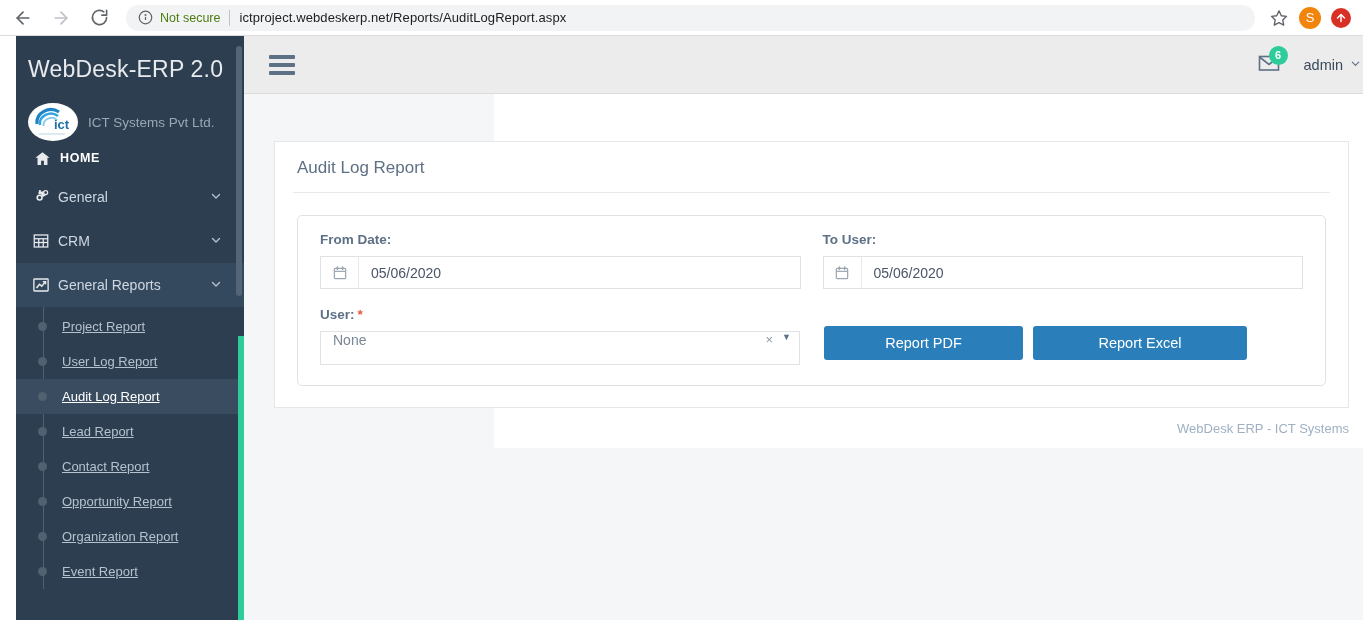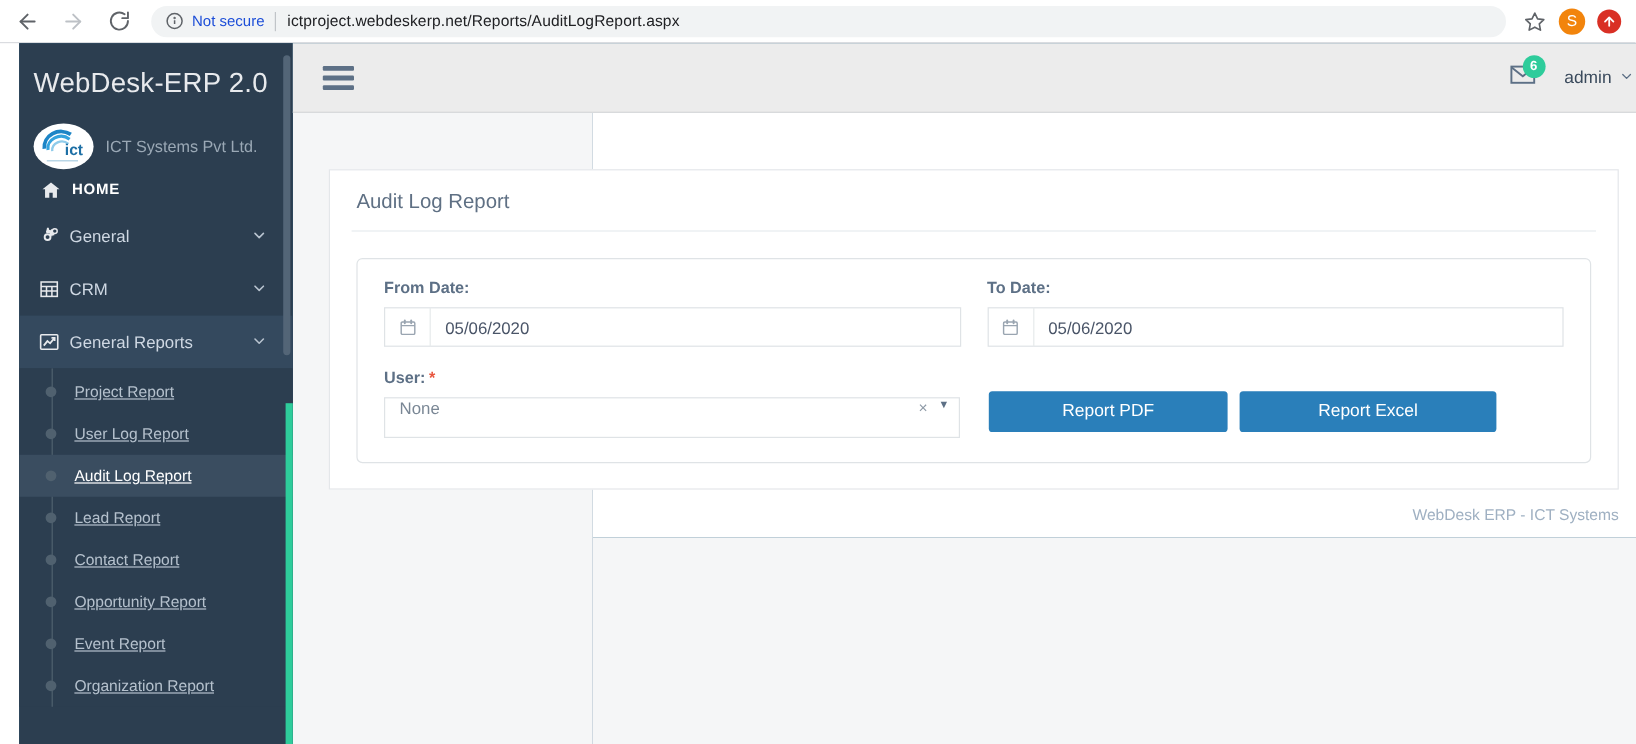--- a/index.html
+++ b/index.html
@@ -24,21 +24,21 @@
   }
   .nav-btn svg { display: block; }
   .nav-btn.disabled { color: #bdc1c6; }
   #omnibox {
     flex: 1; height: 26px; margin: 0 10px 0 12px;
     background: #f1f3f4; border-radius: 13px;
     display: flex; align-items: center; padding: 0 12px;
     font-size: 13px; color: #202124;
   }
   #info-icon { margin-right: 7px; display: flex; align-items: center; color: #5f6368; }
-  #not-secure-text { font-size: 12.5px; color: #1d4ed8; white-space: nowrap; }
+  #not-secure-text { font-size: 12.5px; color: #4d7c0f; white-space: nowrap; }
   #omnibox-divider { width: 1px; height: 16px; background: #c0c4c8; margin: 0 9px; }
   #url-text { font-size: 13px; color: #202124; white-space: nowrap; letter-spacing: .1px; text-align: center; }
   #star-icon { width: 28px; height: 28px; display:flex; align-items:center; justify-content:center; color:#5f6368; margin-right:4px; }
   #profile-avatar {
     width: 22px; height: 22px; border-radius: 50%;
     background: #f2840c; color: #fff; font-size: 13px;
     display: flex; align-items: center; justify-content: center;
     margin: 0 10px 0 2px; font-weight: 400;
   }
   #update-icon {
@@ -359,25 +359,25 @@
       <div class="sub-item">
         <span class="dot"></span>
         <span class="sub-label">Contact Report</span>
       </div>
       <div class="sub-item">
         <span class="dot"></span>
         <span class="sub-label">Opportunity Report</span>
       </div>
       <div class="sub-item">
         <span class="dot"></span>
+        <span class="sub-label">Organization Report</span>
+      </div>
+      <div class="sub-item">
+        <span class="dot"></span>
         <span class="sub-label">Event Report</span>
-      </div>
-      <div class="sub-item">
-        <span class="dot"></span>
-        <span class="sub-label">Organization Report</span>
       </div>
     </div>
 
     <div id="sidebar-scroll-thumb"></div>
   </div>
   <div id="sidebar-accent"></div>
 
   <div id="topbar">
     <div id="hamburger">
       <span></span>
@@ -420,21 +420,21 @@
                   <line x1="3.5" y1="9.5" x2="20.5" y2="9.5"></line>
                   <line x1="8" y1="3" x2="8" y2="6.5" stroke-width="2.4" stroke-linecap="round"></line>
                   <line x1="16" y1="3" x2="16" y2="6.5" stroke-width="2.4" stroke-linecap="round"></line>
                 </svg>
             </div>
             <div class="date-value">05/06/2020</div>
           </div>
         </div>
 
         <div class="field-col">
-          <div class="field-label">To Date:</div>
+          <div class="field-label">To User:</div>
           <div class="date-input">
             <div class="date-icon-box">
               <svg width="16" height="16" viewBox="0 0 24 24" fill="none" stroke="currentColor" stroke-width="1.8">
                   <rect x="3.5" y="5" width="17" height="15.5" rx="1.5"></rect>
                   <line x1="3.5" y1="9.5" x2="20.5" y2="9.5"></line>
                   <line x1="8" y1="3" x2="8" y2="6.5" stroke-width="2.4" stroke-linecap="round"></line>
                   <line x1="16" y1="3" x2="16" y2="6.5" stroke-width="2.4" stroke-linecap="round"></line>
                 </svg>
             </div>
             <div class="date-value">05/06/2020</div>

